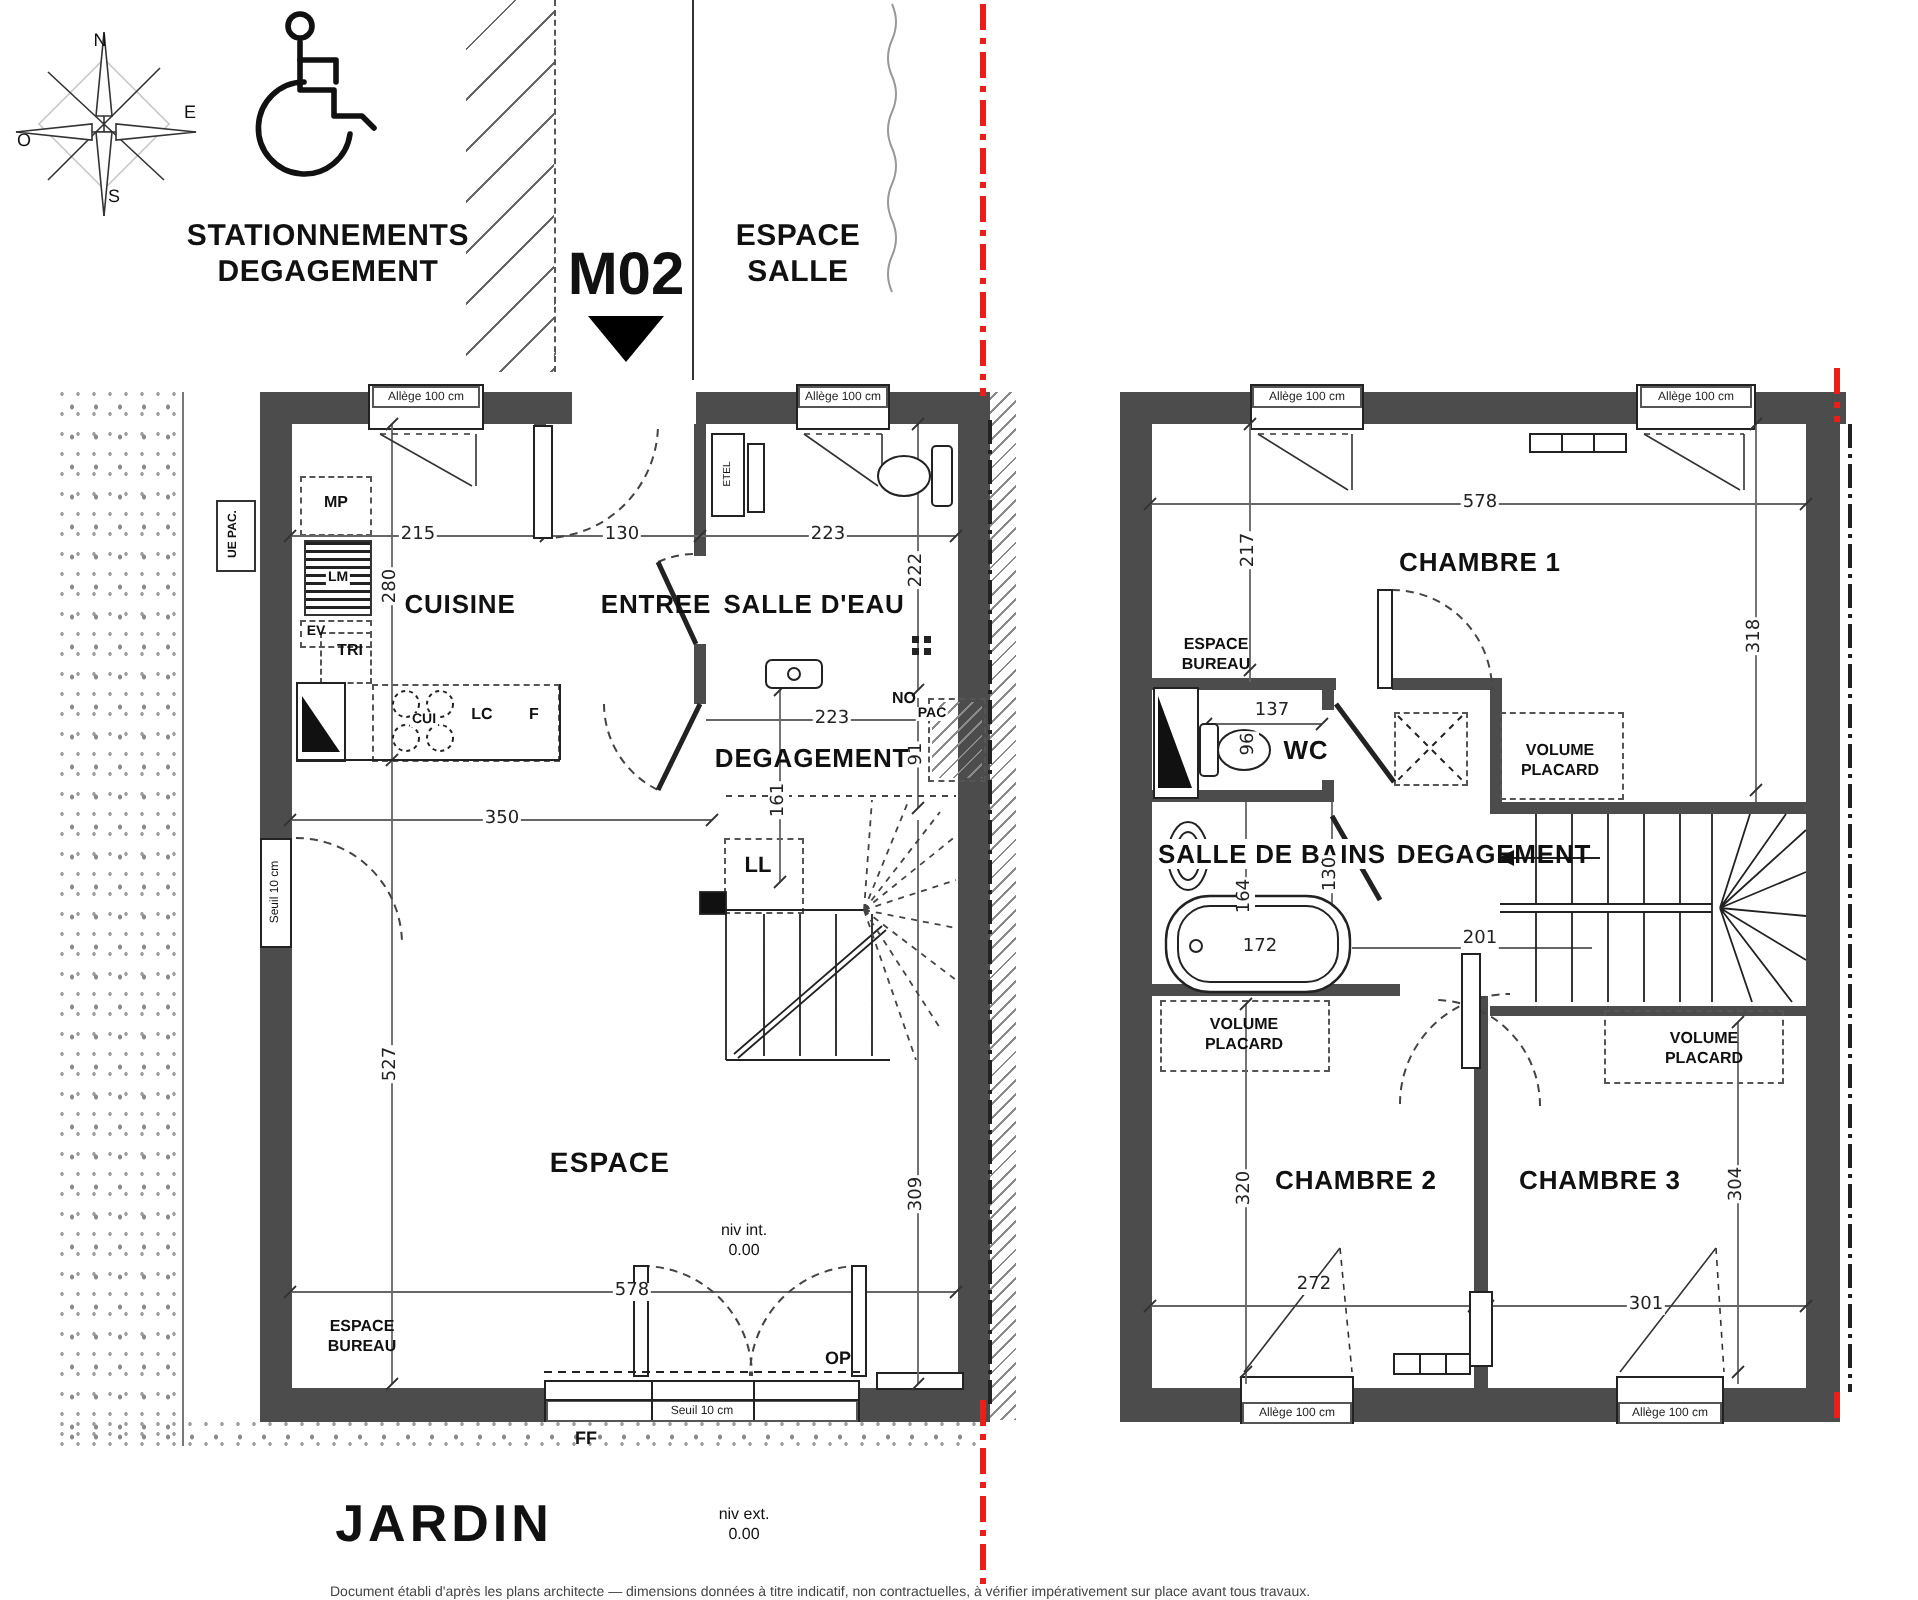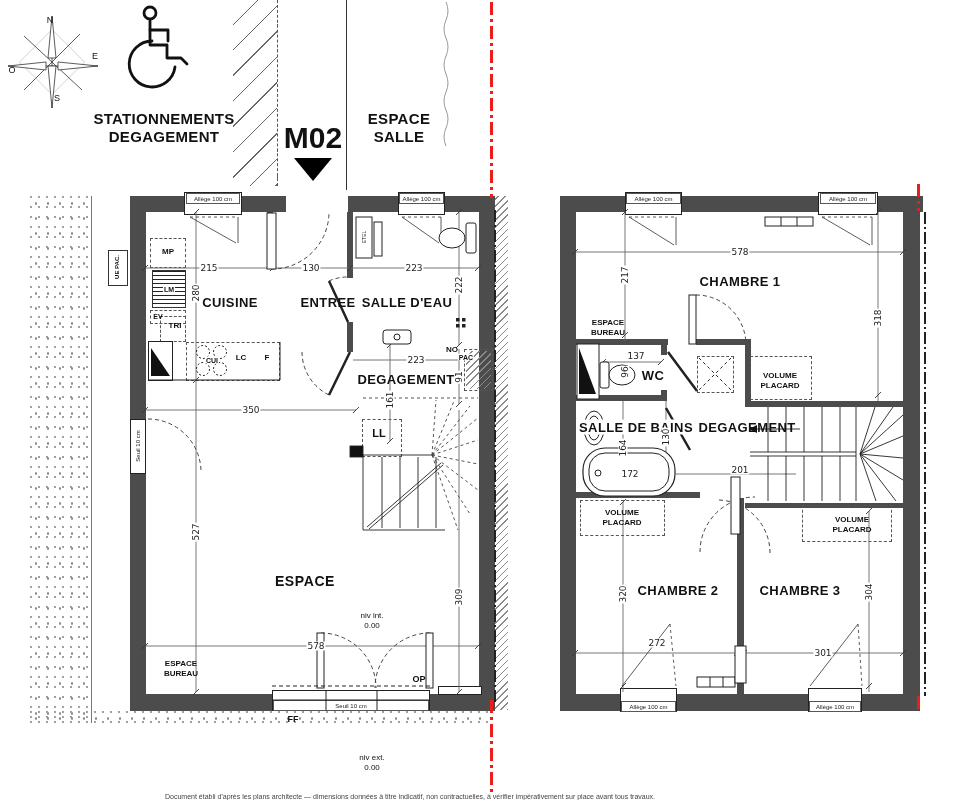--- a/index.html
+++ b/index.html
@@ -239,20 +239,21 @@
   <span class="t s8n" style="left:50px;top:20px;font-size:9px">N</span>
   <span class="t s8n" style="left:95px;top:56px;font-size:9px">E</span>
   <span class="t s8n" style="left:57px;top:98px;font-size:9px">S</span>
   <span class="t s8n" style="left:12px;top:70px;font-size:9px">O</span>
   <span class="t h15" style="left:164px;top:118px">STATIONNEMENTS</span>
   <span class="t h15" style="left:164px;top:136px">DEGAGEMENT</span>
   <span class="t m02" style="left:313px;top:138px">M02</span>
   <div class="tri-down" style="left:294px;top:158px"></div>
   <span class="t h15" style="left:399px;top:118px">ESPACE</span>
   <span class="t h15" style="left:399px;top:136px">SALLE</span>
+  <span class="t big" style="left:222px;top:762px">JARDIN</span>
   <span class="t s8n" style="left:372px;top:757px">niv ext.</span>
   <span class="t s8n" style="left:372px;top:767px">0.00</span>
 
   <span class="t r" style="left:230px;top:302px">CUISINE</span>
   <span class="t r" style="left:328px;top:302px">ENTREE</span>
   <span class="t r" style="left:407px;top:302px">SALLE D'EAU</span>
   <span class="t r" style="left:406px;top:379px">DEGAGEMENT</span>
   <span class="t r14" style="left:305px;top:581px">ESPACE</span>
   <span class="t s8" style="left:168px;top:251px">MP</span>
   <span class="t s7" style="left:169px;top:289px">LM</span>

